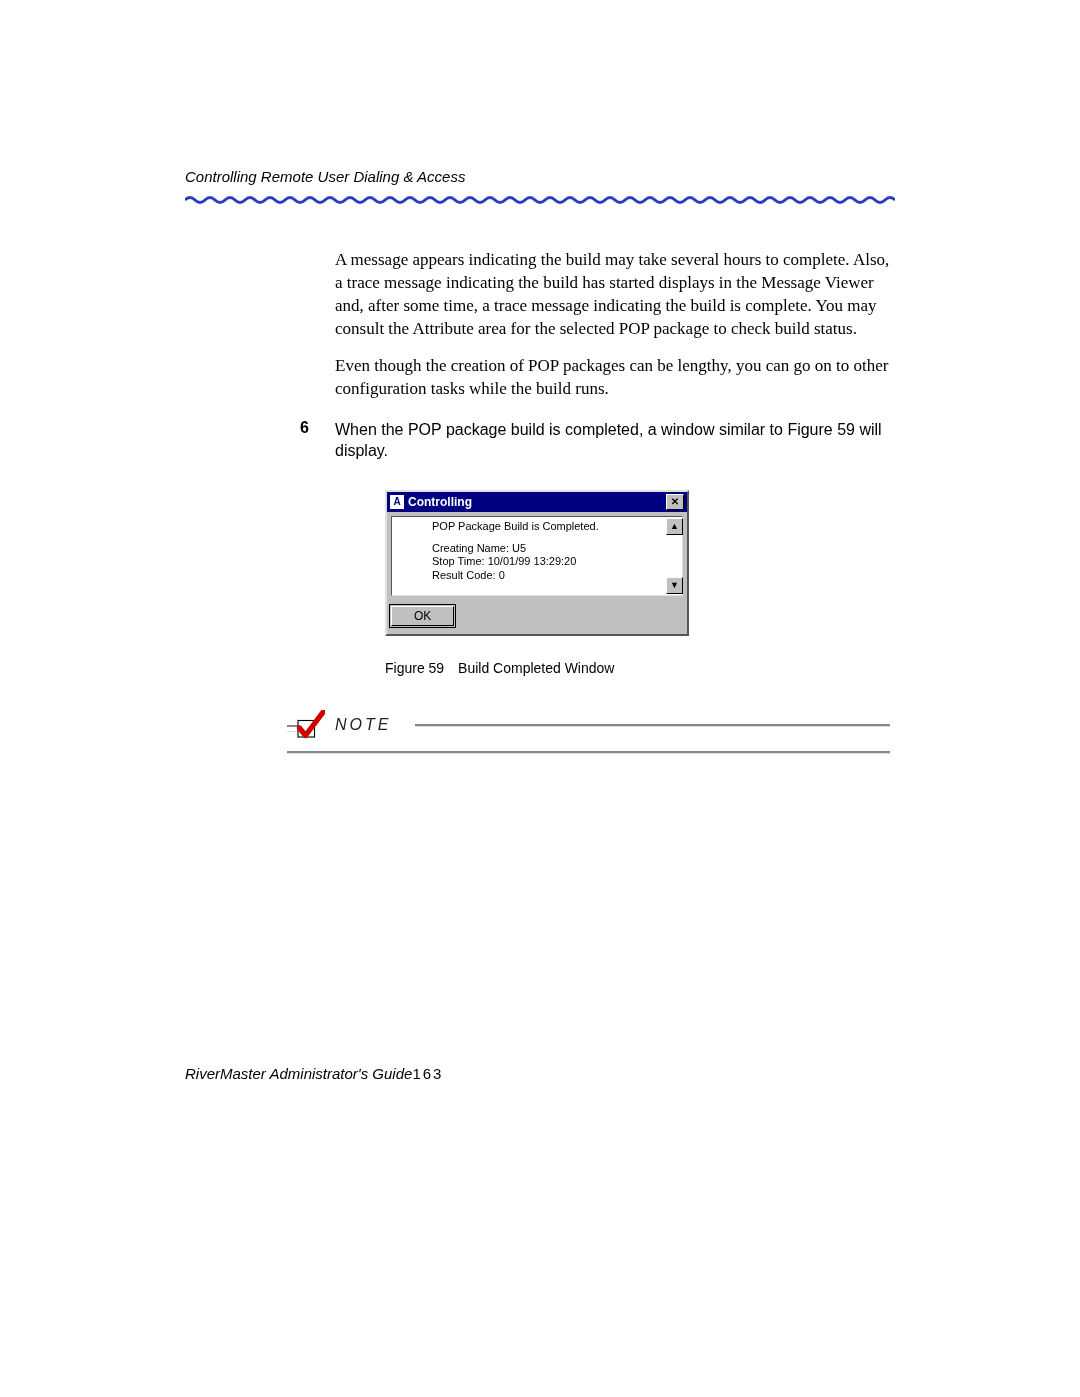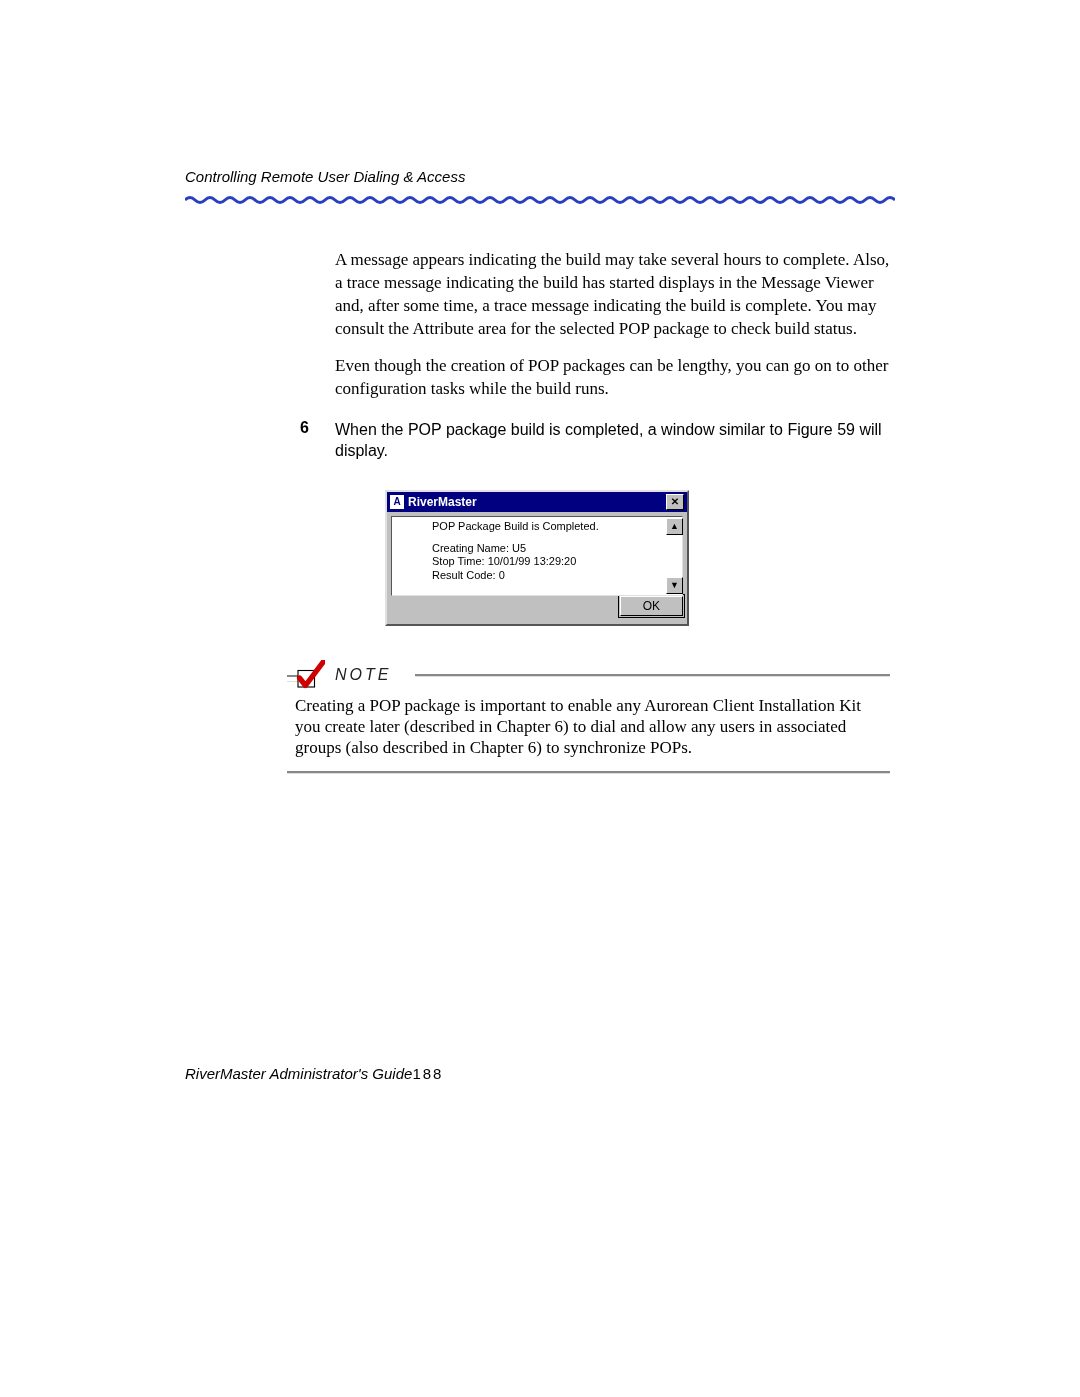--- a/index.html
+++ b/index.html
@@ -123,21 +123,21 @@
     right: 1px; top: 1px; bottom: 1px; width: 15px;
     display: flex; flex-direction: column; justify-content: space-between;
   }
   .scroll-btn {
     width: 15px; height: 15px; background: #c0c0c0;
     border-top: 1px solid #fff; border-left: 1px solid #fff;
     border-right: 1px solid #000; border-bottom: 1px solid #000;
     display:flex; align-items:center; justify-content:center;
     font-size: 9px; color:#000;
   }
-  .ok-row { text-align: right; }
+  .ok-row { text-align: left; margin-top: 10px; }
   .ok-btn {
     display: inline-block;
     padding: 2px 22px;
     background: #c0c0c0;
     border-top: 1px solid #fff; border-left: 1px solid #fff;
     border-right: 1px solid #000; border-bottom: 1px solid #000;
     font-family: "MS Sans Serif", Tahoma, Arial, sans-serif;
     font-size: 12px;
     outline: 1px solid #000;
     outline-offset: 1px;
@@ -235,21 +235,21 @@
   <div class="step-row">
     <div class="step-num">6</div>
     <div class="step-text">When the POP package build is completed, a window similar to Figure 59 will display.</div>
   </div>
 
   <div class="dialog-wrap">
     <div class="dialog">
       <div class="titlebar">
         <div class="titlebar-left">
           <div class="app-glyph">A</div>
-          <span>RiverMaster</span>
+          <span>Controlling</span>
         </div>
         <div class="close-btn">✕</div>
       </div>
       <div class="dialog-body">
         <div class="msg-area">
           <div class="line">POP Package Build is Completed.</div>
           <div class="line" style="height:8px"></div>
           <div class="line">Creating Name:  U5</div>
           <div class="line">Stop Time:        10/01/99 13:29:20</div>
           <div class="line">Result Code:    0</div>
@@ -258,34 +258,37 @@
             <div class="scroll-btn">▼</div>
           </div>
         </div>
         <div class="ok-row">
           <div class="ok-btn">OK</div>
         </div>
       </div>
     </div>
   </div>
 
+  <div class="figure-caption">
+    <span class="num">Figure 59</span>
+    <span>Build Completed Window</span>
+  </div>
 
   <div class="note-block">
     <div class="note-header">
       <div class="note-short-line"></div>
       <div class="check-box">
         <svg viewBox="0 0 40 40" width="30" height="30">
           <rect x="4" y="14" width="22" height="22" fill="#fff" stroke="#000" stroke-width="1.5"></rect>
           <path d="M6 24 L14 34 L38 2" fill="none" stroke="#d00000" stroke-width="7" stroke-linecap="round" stroke-linejoin="round"></path>
         </svg>
       </div>
       <div class="note-label">NOTE</div>
       <div class="note-line-top"></div>
     </div>
-    <div class="note-text">Creating a POP package is important to enable any Aurorean Client Installation Kit you create later (described in Chapter 6) to dial and allow any users in associated groups (also described in Chapter 6) to synchronize POPs.</div>
     <div class="note-line-bottom"></div>
   </div>
 </div>
 
 <div class="footer">
   <div class="footer-left">RiverMaster Administrator's Guide</div>
-  <div class="footer-right">188</div>
+  <div class="footer-right">163</div>
 </div>
 
 </body></html>

